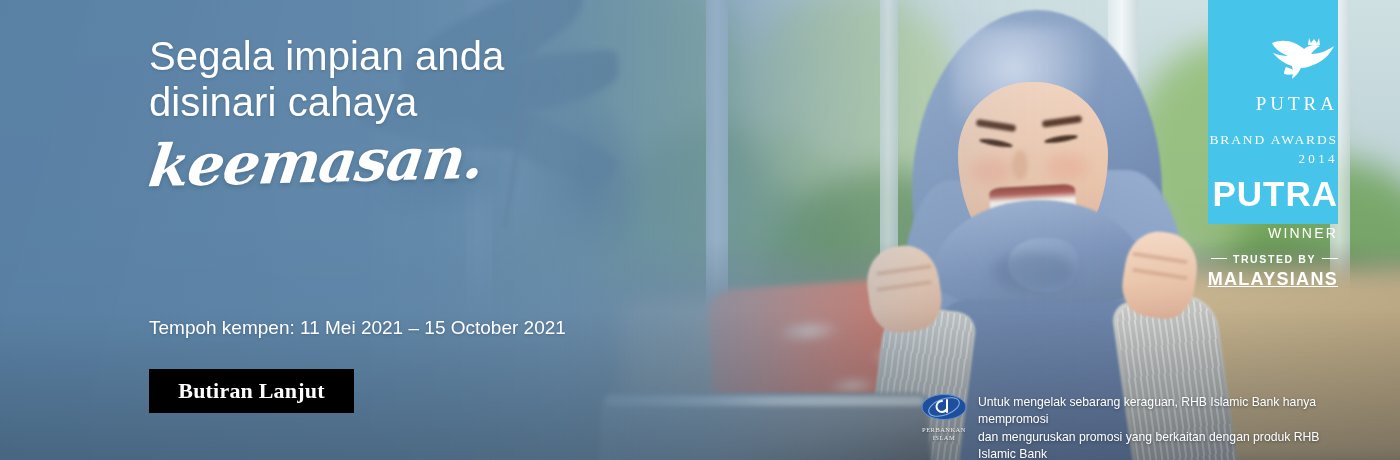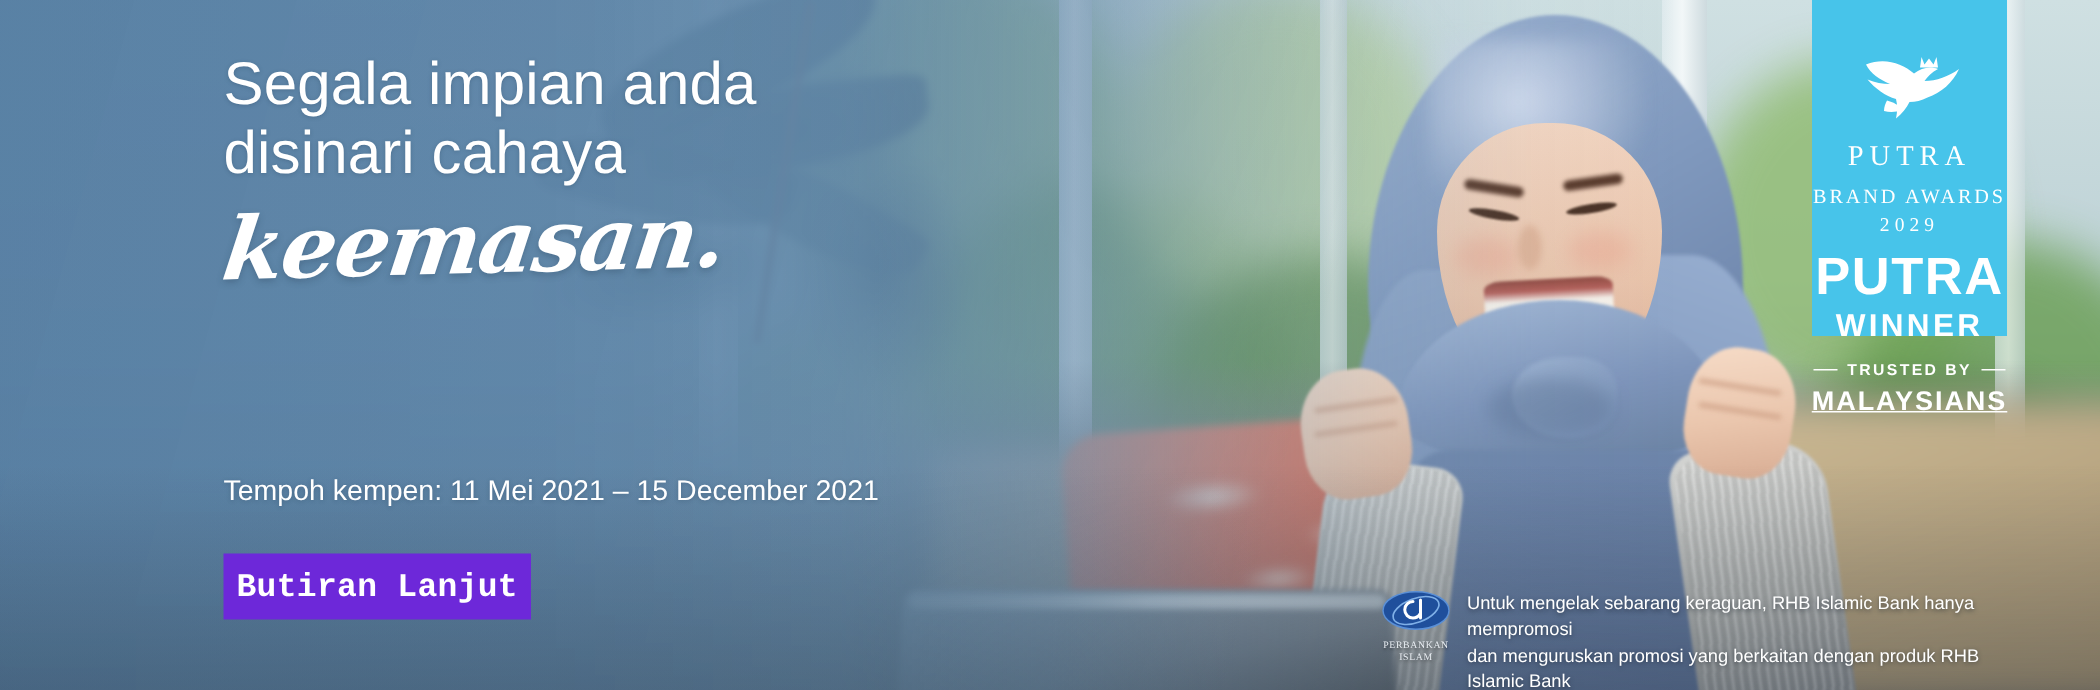--- a/index.html
+++ b/index.html
@@ -247,56 +247,56 @@
   }
   .period {
     position:absolute; left:149px; top:317px;
     color:#ffffff; font-size:19px; font-weight:400;
     text-shadow:0 1px 3px rgba(30,55,80,.3);
   }
   .cta {
     position:absolute; left:149px; top:369px;
     display:flex; align-items:center; justify-content:center;
     width:205px; height:44px;
-    background:#6d28d9; color:#ffffff;
+    background:#000000; color:#ffffff;
     font-size:22px; font-weight:700; letter-spacing:.2px;
     border:none; cursor:pointer;
-    font-family:Liberation Mono, monospace;
+    font-family:Liberation Serif, serif;
   }
   .tnc {
     position:absolute; left:150px; top:426px;
     color:#ffffff; font-size:13.5px; font-weight:400;
     text-shadow:0 1px 3px rgba(30,55,80,.35);
   }
 
   
   .badge {
     position:absolute; left:1208px; top:0; width:130px; height:224px;
     background:#47c4ea; color:#ffffff;
-    display:flex; flex-direction:column; align-items:center;
+    display:flex; flex-direction:column; align-items:flex-end;
   }
   .dove { margin-top:34px; }
   .b-putra {
     margin-top:6px; font-family:"Liberation Serif", serif;
     font-size:19px; letter-spacing:4.0px; line-height:1;
   }
   .b-awards {
-    margin-top:10px; font-family:"Liberation Serif", serif;
+    margin-top:20px; font-family:"Liberation Serif", serif;
     font-size:13.5px; letter-spacing:1.9px; line-height:1;
   }
   .b-year {
     margin-top:5px; font-family:"Liberation Serif", serif;
     font-size:13px; letter-spacing:3.4px; line-height:1;
   }
   .b-gold {
     margin-top:11px; font-size:35px; font-weight:700;
     letter-spacing:1.0px; line-height:1;
   }
   .b-winner {
-    margin-top:5px; font-size:21px; font-weight:700;
+    margin-top:15px; font-size:14px; font-weight:400;
     letter-spacing:2.2px; line-height:1;
   }
   .b-trusted-row {
     margin-top:13px; display:flex; align-items:center; gap:6px;
     font-size:10.5px; font-weight:700; letter-spacing:1.6px;
   }
   .b-rule { display:block; width:16px; height:1.5px; background:#ffffff; }
   .b-malaysians {
     margin-top:5px; font-size:18px; font-weight:700; letter-spacing:1.3px; line-height:1;text-decoration:underline;
   }
@@ -391,38 +391,38 @@
   </div>
 
   <div class="overlay-left"></div>
   <div class="overlay-tint"></div>
   <div class="overlay-bottom"></div>
 
   <div class="content">
     <div class="headline">Segala impian anda
 disinari cahaya</div>
     <div class="script">keemasan.</div>
-    <div class="period">Tempoh kempen: 11 Mei 2021 – 15 December 2021</div>
+    <div class="period">Tempoh kempen: 11 Mei 2021 – 15 October 2021</div>
     <button class="cta">Butiran Lanjut</button>
   </div>
 
   <div class="badge">
     <span class="dove">
       <svg width="74" height="50" viewBox="0 0 74 50" aria-hidden="true">
         <path fill="#ffffff" d="M8 9 C20 4 32 8 40 15 C45 11 51 10 56 12 C52 14 49 17 47 20
                                  C55 20 63 17 70 12 C66 21 58 28 49 31 C45 33 41 34 37 34
                                  C35 38 32 42 28 45 C29 40 29 36 28 32 C21 30 14 25 9 19
                                  C14 21 19 22 24 22 C17 19 11 15 8 9 Z"></path>
         <path fill="#ffffff" d="M22 33 C26 34 30 36 32 39 C28 41 24 41 20 40 C20 37 21 35 22 33 Z"></path>
         <path fill="#ffffff" d="M45 4 l2 5 l3 -4 l3 4 l2 -5 l1 7 l-12 0 z"></path>
       </svg>
     </span>
     <div class="b-putra">PUTRA</div>
     <div class="b-awards">BRAND AWARDS</div>
-    <div class="b-year">2029</div>
+    <div class="b-year">2014</div>
     <div class="b-gold">PUTRA</div>
     <div class="b-winner">WINNER</div>
     <div class="b-trusted-row">
       <span class="b-rule"></span>
       <span>TRUSTED BY</span>
       <span class="b-rule"></span>
     </div>
     <div class="b-malaysians">MALAYSIANS</div>
   </div>
 

